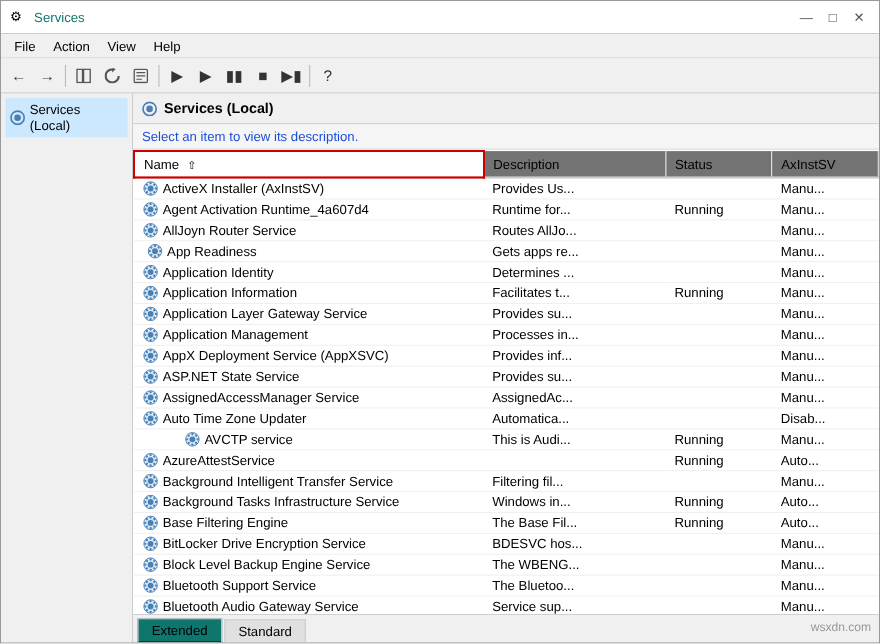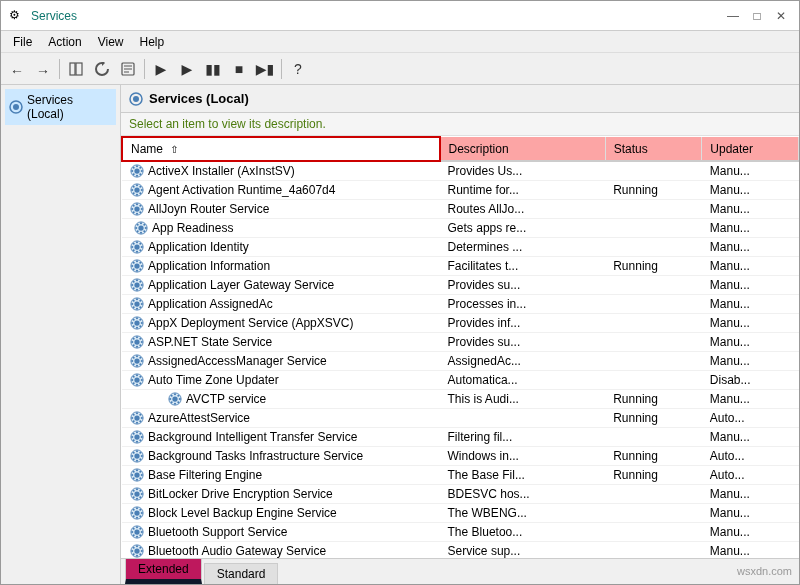--- a/index.html
+++ b/index.html
@@ -160,40 +160,40 @@
 
     .right-header-text {
       font-size: 13px;
       font-weight: bold;
       color: #000;
     }
 
     .description-bar {
       padding: 4px 8px;
       font-size: 12px;
-      color: #4d7c0f;
+      color: #1d4ed8;
       background: #f5f5f5;
       border-bottom: 1px solid #e0e0e0;
     }
 
     
     .services-table {
       flex: 1;
       overflow-y: auto;
       overflow-x: auto;
       background: #fff;
     }
 
     table {
       width: 100%;
       border-collapse: collapse;
     }
 
     thead tr {
-      background: #fca5a5;
+      background: #737373;
       border-bottom: 2px solid #ccc;
     }
 
     thead th {
       text-align: left;
       padding: 4px 8px;
       font-size: 12px;
       font-weight: normal;
       color: #000;
       border-right: 1px solid #ddd;
@@ -252,22 +252,22 @@
       padding: 3px 12px;
       font-size: 12px;
       border: 1px solid #ccc;
       border-bottom: none;
       background: #e0e0e0;
       cursor: pointer;
       margin-right: 2px;
     }
 
     .tab.active {
-      background: #be185d;
-      border-bottom: 5px solid #0f172a;
+      background: #0f766e;
+      border-bottom: 1px solid #0f172a;
       z-index: 1;
     }
 
     
     .services-table::-webkit-scrollbar { width: 14px; height: 14px; }
     .services-table::-webkit-scrollbar-track { background: #f0f0f0; }
     .services-table::-webkit-scrollbar-thumb { background: #c0c0c0; border: 1px solid #999; }
 
     .watermark {
       position: fixed;
@@ -369,21 +369,21 @@
                 <span>Name</span>
                 <span class="sort-arrow">⇧</span>
               </th>
               <th style="width:120px">
                 <span>Description</span>
               </th>
               <th style="width:70px">
                 <span>Status</span>
               </th>
               <th style="width:70px">
-                <span>Updater</span>
+                <span>AxInstSV</span>
               </th>
             </tr>
           </thead>
           <tbody id="services-tbody">
           <tr>
                 <td style="max-width: 230px;">
                   <div class="service-name-cell">
                     <svg class="service-icon" viewBox="0 0 16 16">
       <circle cx="8" cy="8" r="7" fill="#d8e8f4" stroke="#4a7fb5" stroke-width="1"></circle>
       <circle cx="8" cy="8" r="3" fill="#4a7fb5"></circle>
@@ -543,21 +543,21 @@
       <circle cx="8" cy="8" r="3" fill="#4a7fb5"></circle>
       <circle cx="8" cy="2.5" r="1.2" fill="#4a7fb5"></circle>
       <circle cx="8" cy="13.5" r="1.2" fill="#4a7fb5"></circle>
       <circle cx="2.5" cy="8" r="1.2" fill="#4a7fb5"></circle>
       <circle cx="13.5" cy="8" r="1.2" fill="#4a7fb5"></circle>
       <circle cx="4.2" cy="4.2" r="1.2" fill="#4a7fb5"></circle>
       <circle cx="11.8" cy="11.8" r="1.2" fill="#4a7fb5"></circle>
       <circle cx="11.8" cy="4.2" r="1.2" fill="#4a7fb5"></circle>
       <circle cx="4.2" cy="11.8" r="1.2" fill="#4a7fb5"></circle>
     </svg>
-                    <span>Application AssignedAc</span>
+                    <span>Application Management</span>
                   </div>
                 </td>
                 <td>Processes in...</td>
                 <td></td>
                 <td>Manu...</td>
               </tr>
               <tr>
                 <td style="max-width: 230px;">
                   <div class="service-name-cell">
                     <svg class="service-icon" viewBox="0 0 16 16">

